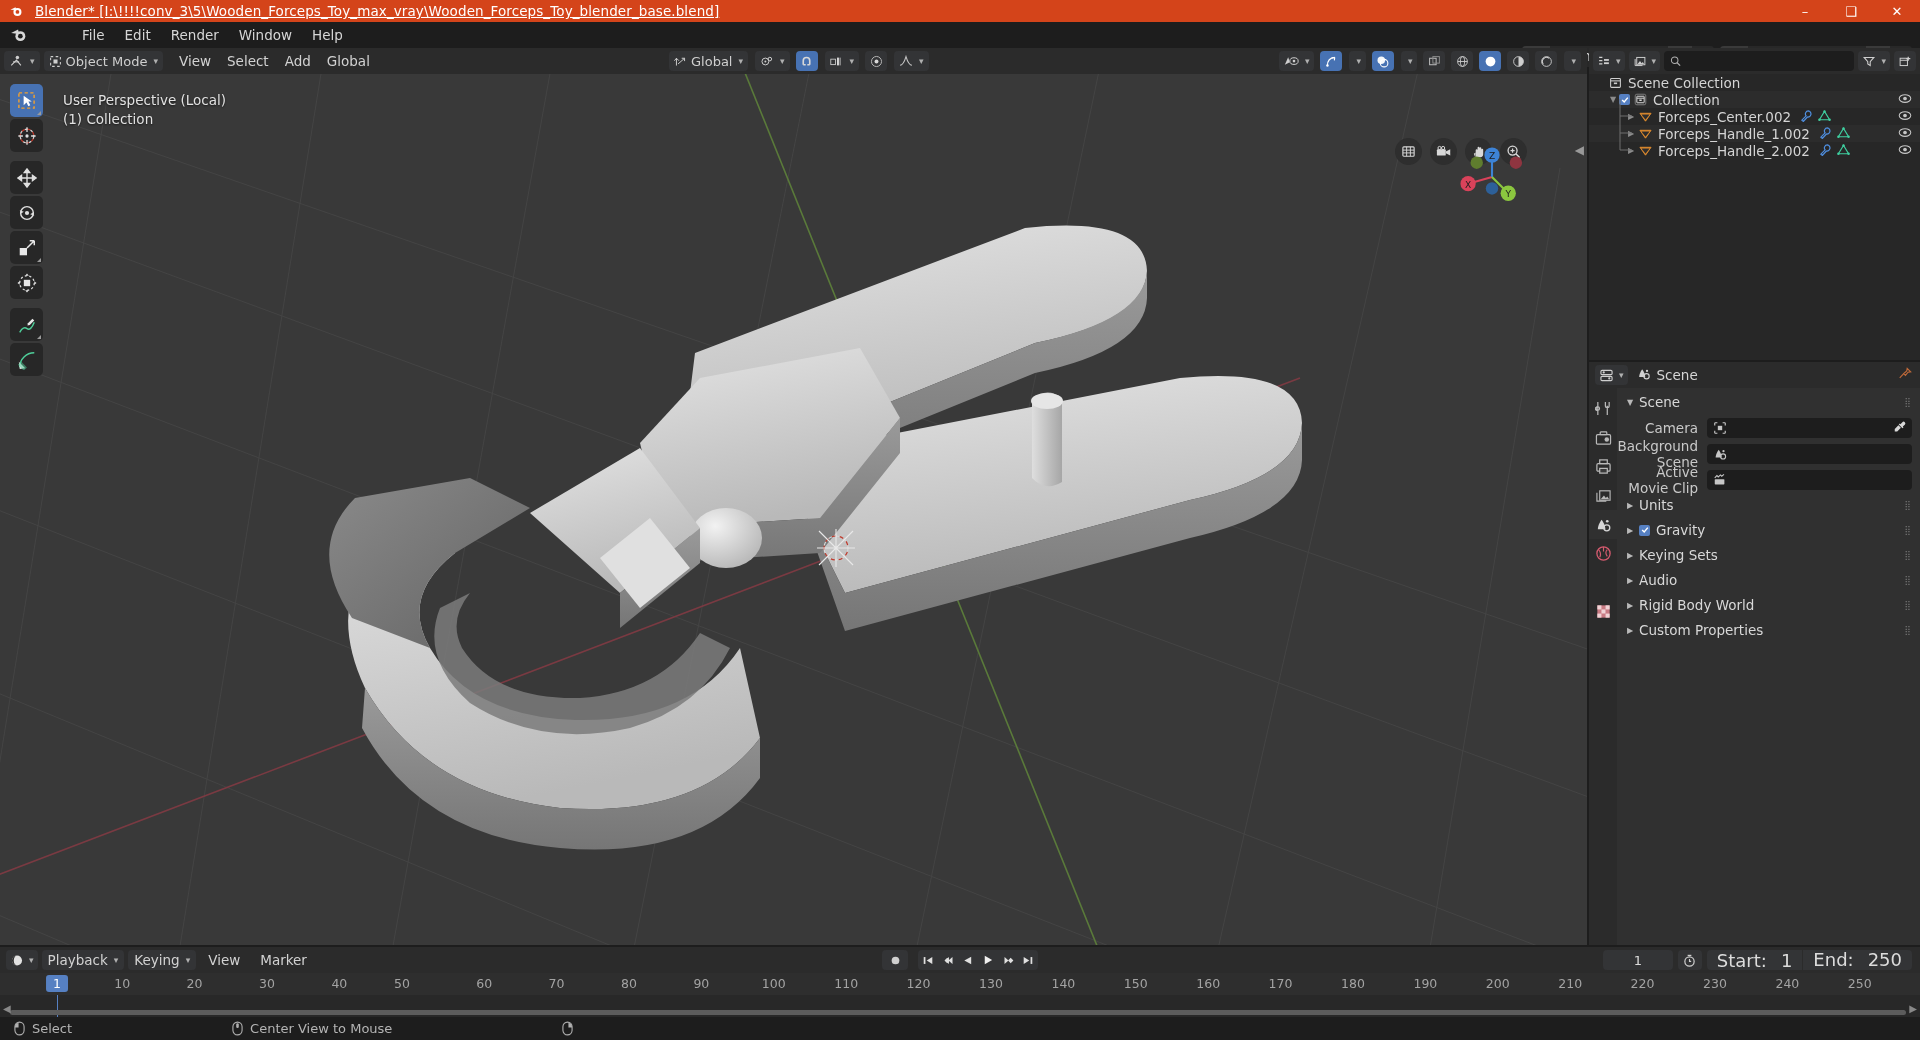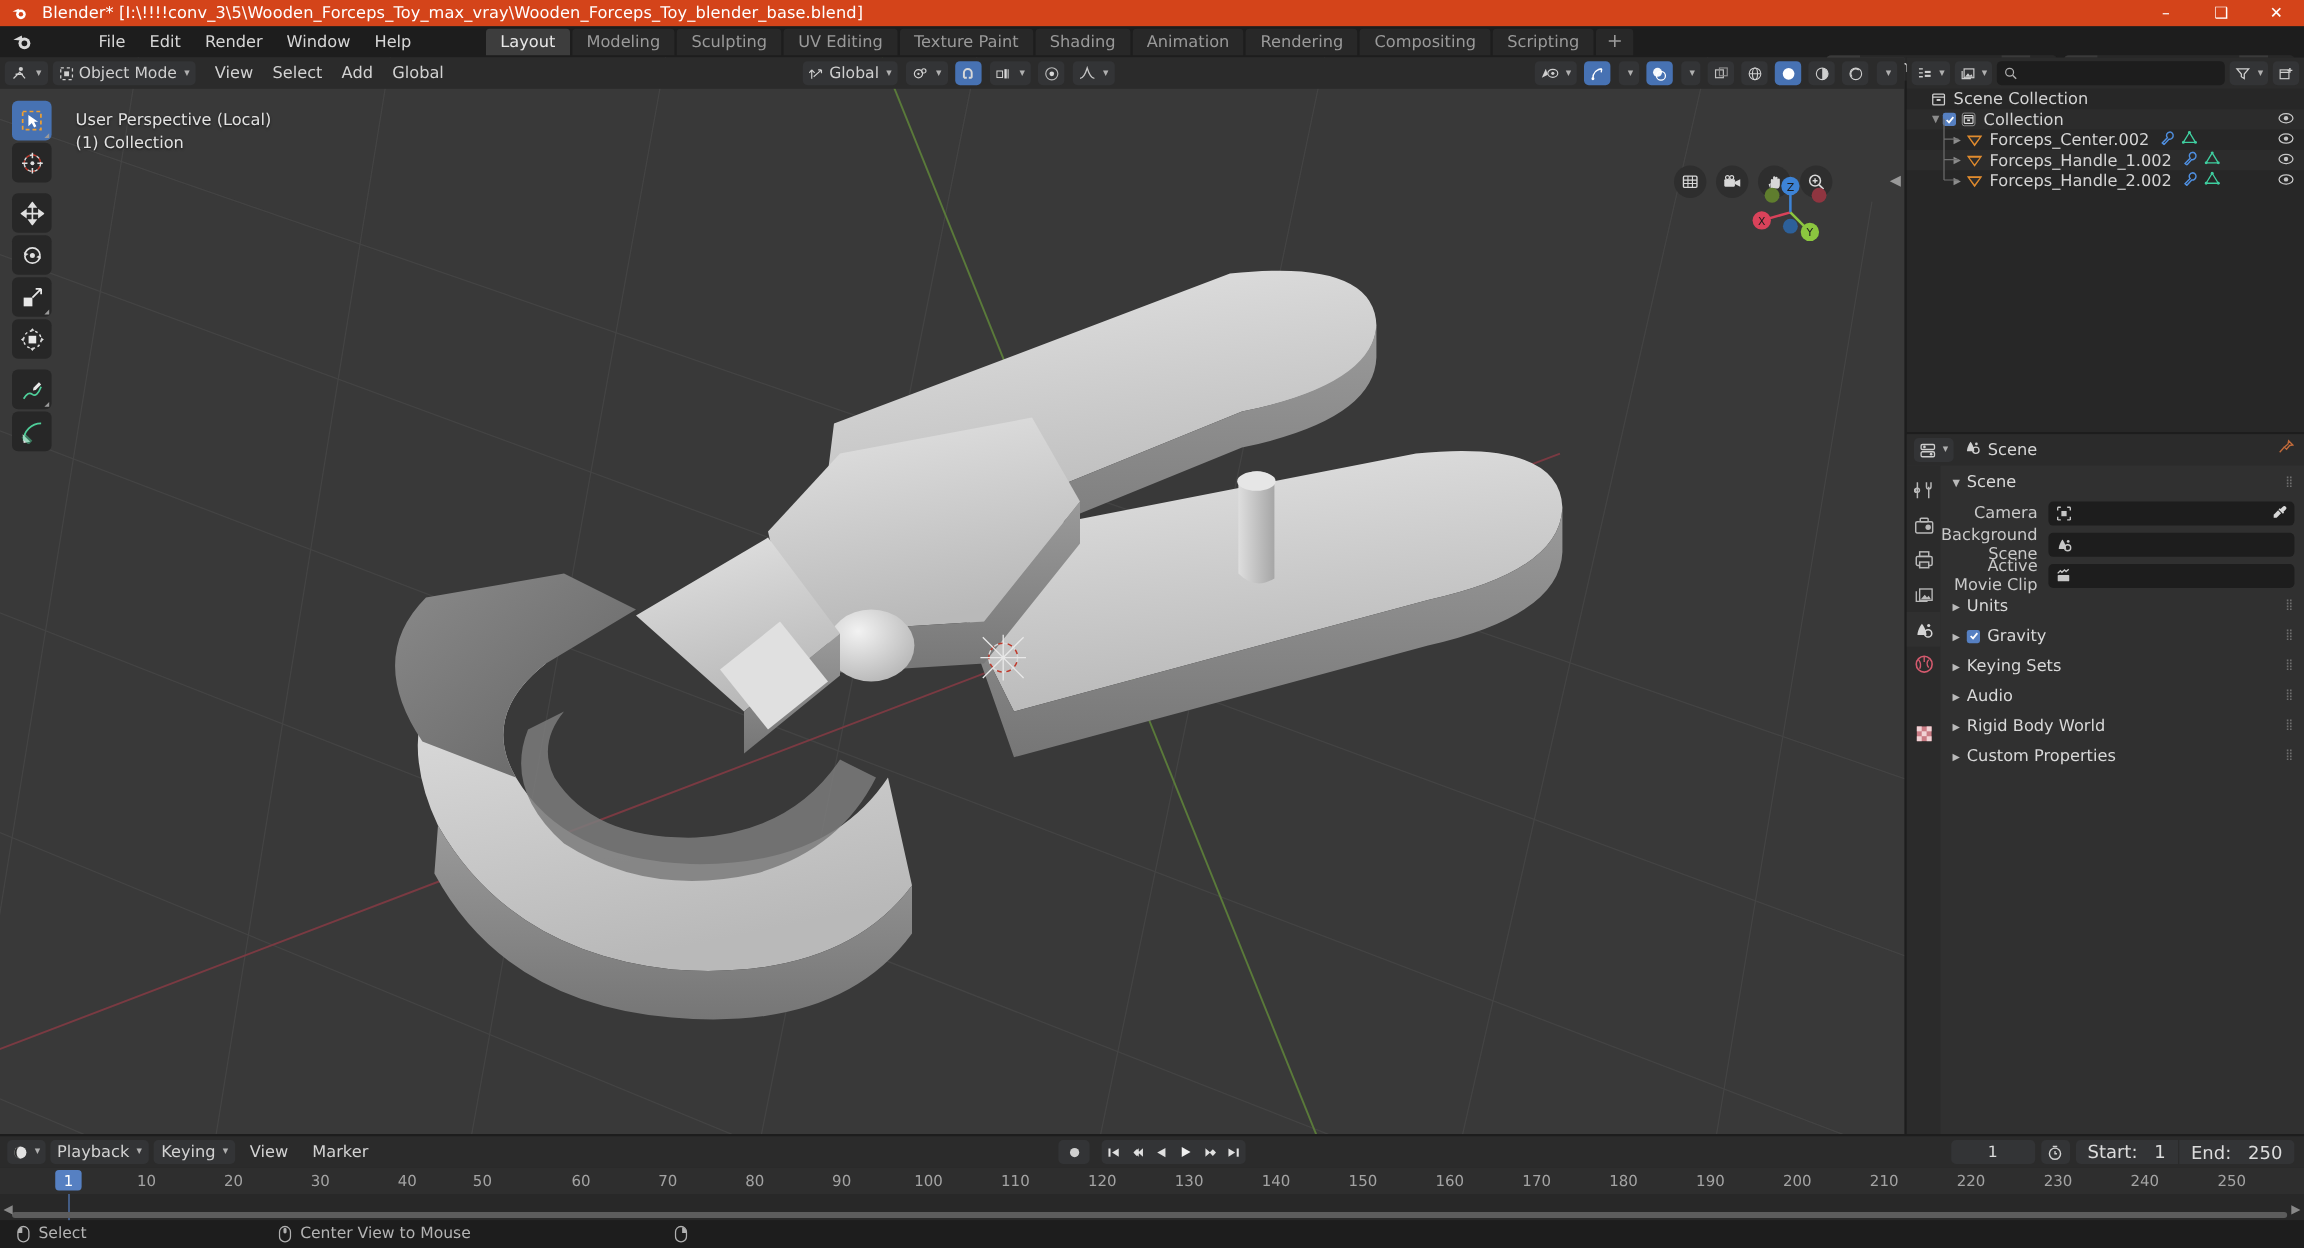--- a/index.html
+++ b/index.html
@@ -6,21 +6,21 @@
   html,body{ width:1920px; height:1040px; overflow:hidden; background:#1d1d1d;
     font-family:"DejaVu Sans","Liberation Sans",sans-serif; }
   body{ position:relative; color:#e5e5e5; font-size:14px; }
 
   
   #titlebar{ position:absolute; left:0; top:0; width:1920px; height:22px;
      background:#d4441a; display:flex; align-items:center; }
   #titlebar .tb-ico{ width:22px; height:22px; margin-left:5px; display:flex;
      align-items:center; justify-content:center; }
   #titlebar .tb-text{ margin-left:8px; font-size:13.5px; color:#fff;
-     white-space:nowrap; letter-spacing:.1px; }
+     white-space:nowrap; letter-spacing:.1px;text-decoration:underline; }
   #winbtns{ position:absolute; right:0; top:0; height:22px; display:flex; }
   #winbtns div{ width:46px; height:22px; display:flex; align-items:center;
      justify-content:center; color:#fff; font-size:13px; }
 
   
   #topbar{ position:absolute; left:0; top:22px; width:1920px; height:26px;
      background:#1d1d1d; display:flex; align-items:center;gap:36px; }
   .blend-logo{ width:26px; height:26px; display:flex; align-items:center;
      justify-content:center; margin-left:6px; }
   .menu-item{ padding:0 10px; height:20px; line-height:20px; font-size:13.5px;
@@ -145,21 +145,21 @@
   .pc-grp{ display:flex; background:#333436; border-radius:4px; overflow:hidden; }
   .pc-btn{ width:20px; height:20px; display:flex; align-items:center;
      justify-content:center; }
   .rec-btn{ width:26px; height:20px; background:#333436; border-radius:4px;
      display:flex; align-items:center; justify-content:center; }
   #frameset{ position:absolute; right:8px; display:flex; align-items:center; gap:5px; }
   .num-fld{ width:70px; height:20px; background:#333436; border-radius:4px;
      display:flex; align-items:center; justify-content:center; font-size:13px;
      color:#dcdcdc; }
   .se-fld{ height:20px; background:#333436; display:flex; align-items:center;
-     font-size:15px; color:#dcdcdc; padding:0 10px; gap:14px; }
+     font-size:18px; color:#dcdcdc; padding:0 10px; gap:14px; }
   #tl-ruler{ position:absolute; left:0; top:26px; width:1920px; height:22px;
      background:#2e2e2e; }
   .tick{ position:absolute; top:3px; font-size:12.5px; color:#a3a3a3;
      transform:translateX(-50%); }
   #curframe{ position:absolute; top:2px; height:17px; background:#5680c2;
      border-radius:3px; color:#fff; font-size:12.5px; display:flex;
      align-items:center; justify-content:center; padding:0 7px;
      transform:translateX(-50%); }
   #tl-body{ position:absolute; left:0; top:48px; width:1920px; height:22px;
      background:#282828; }
@@ -205,33 +205,20 @@
         <circle cx="9.2" cy="9" r="2.1" fill="#1d1d1d"></circle>
         <path d="M1 6.3 L7.2 3.2 L7.9 7 Z" fill="#d8d8d8"></path>
       </svg>
   </span>
   <div id="menus" style="display:flex;align-items:center;margin-left:4px;">
     <span class="menu-item">File</span>
     <span class="menu-item">Edit</span>
     <span class="menu-item">Render</span>
     <span class="menu-item">Window</span>
     <span class="menu-item">Help</span>
-  </div>
-  <div id="wstabs">
-    <span class="ws-tab active">Layout</span>
-    <span class="ws-tab">Modeling</span>
-    <span class="ws-tab">Sculpting</span>
-    <span class="ws-tab">UV Editing</span>
-    <span class="ws-tab">Texture Paint</span>
-    <span class="ws-tab">Shading</span>
-    <span class="ws-tab">Animation</span>
-    <span class="ws-tab">Rendering</span>
-    <span class="ws-tab">Compositing</span>
-    <span class="ws-tab">Scripting</span>
-    <span class="ws-plus">+</span>
   </div>
 
   <div id="scenebox">
     <div class="datablock">
       <span class="db-ico">
         <svg width="15" height="14" viewBox="0 0 16 16">
             <path d="M3 11.5 C3 7 6.5 2.5 6.5 2.5 C6.5 2.5 10 7 10 11.5 Z" fill="#cfcfcf"></path>
             <circle cx="11.5" cy="10.5" r="3" fill="none" stroke="#cfcfcf" stroke-width="1.3"></circle>
             <circle cx="12" cy="4.5" r="1.3" fill="#cfcfcf"></circle>
           </svg>

